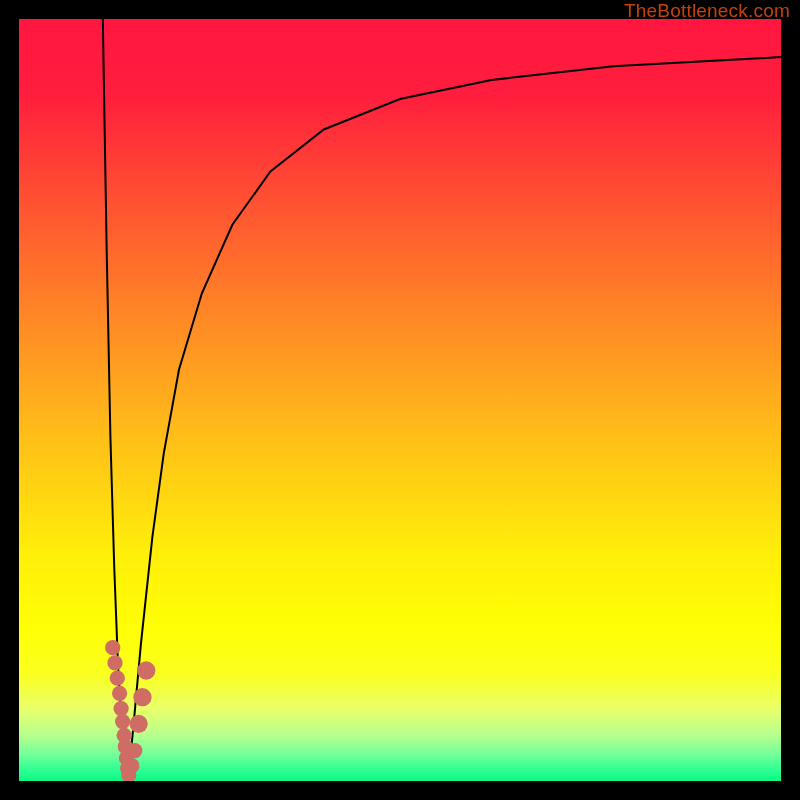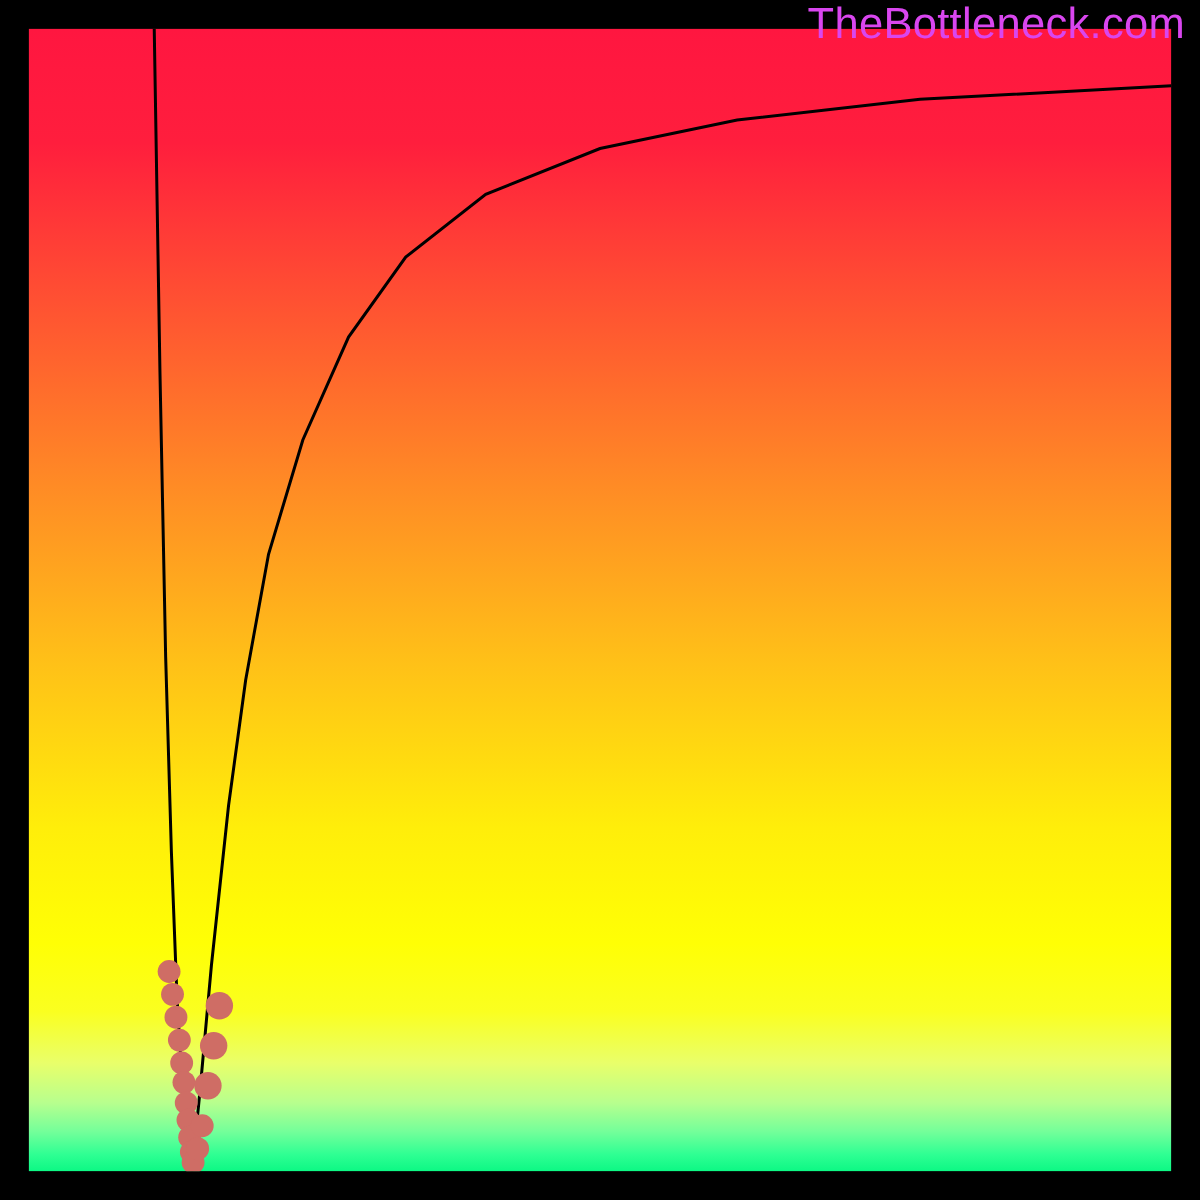--- a/index.html
+++ b/index.html
@@ -24,22 +24,22 @@
     left: 19px;
     top: 19px;
     width: 762px;
     height: 762px;
     overflow: hidden;
   }
   .watermark {
     position: absolute;
     top: 0;
     right: 10px;
-    color: #d946ef;
-    font-size: 29px;
+    color: #c2410c;
+    font-size: 19px;
     font-weight: 400;
     letter-spacing: 0.2px;
     user-select: none;
   }
 </style>
 </head>
 <body>
 
 <div class="frame">
   <div class="plot">

